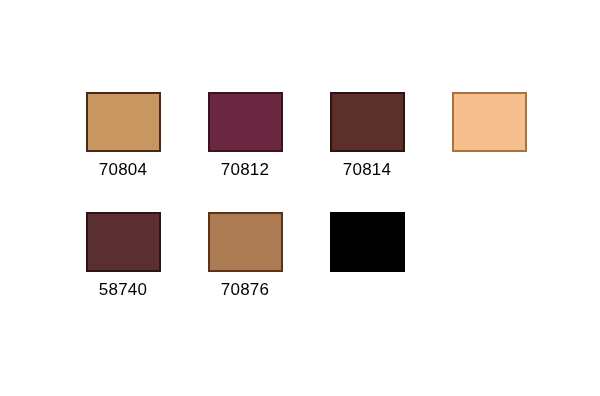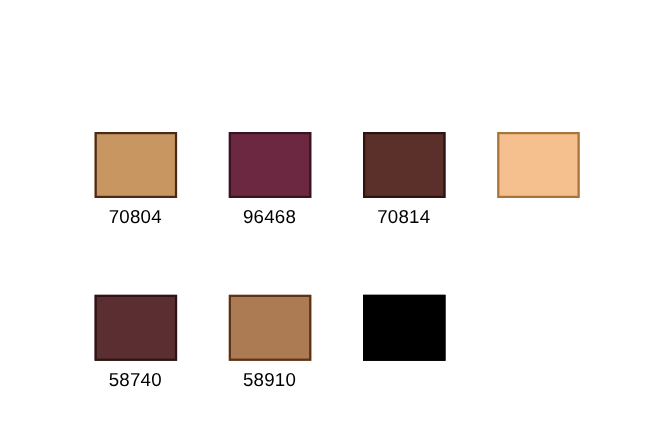--- a/index.html
+++ b/index.html
@@ -30,21 +30,20 @@
     flex-wrap: wrap;
   }
 
   .swatch-cell {
     width: 122px;
     height: 120px;
     display: flex;
     flex-direction: column;
     align-items: center;
     box-sizing: border-box;
-    margin-top: 28px;
   }
 
   .swatch-chip {
     width: 75px;
     height: 60px;
     box-sizing: border-box;
     border-style: solid;
     border-width: 2px;
     flex: 0 0 auto;
   }
@@ -64,34 +63,34 @@
 <body style="background-color: rgb(255, 255, 255);">
 
 <div id="swatch-board">
   <div class="swatch-grid">
       <div class="swatch-cell">
         <div class="swatch-chip" style="background-color: rgb(200, 150, 97); border-color: rgb(74, 42, 23);"></div>
         <div class="swatch-label">70804</div>
       </div>
       <div class="swatch-cell">
         <div class="swatch-chip" style="background-color: rgb(107, 40, 64); border-color: rgb(58, 19, 34);"></div>
-        <div class="swatch-label">96468</div>
+        <div class="swatch-label">70812</div>
       </div>
       <div class="swatch-cell">
         <div class="swatch-chip" style="background-color: rgb(92, 48, 42); border-color: rgb(46, 20, 16);"></div>
         <div class="swatch-label">70814</div>
       </div>
       <div class="swatch-cell">
         <div class="swatch-chip" style="background-color: rgb(245, 192, 142); border-color: rgb(169, 116, 60);"></div>
       </div>
       <div class="swatch-cell">
         <div class="swatch-chip" style="background-color: rgb(91, 47, 49); border-color: rgb(46, 20, 22);"></div>
         <div class="swatch-label">58740</div>
       </div>
       <div class="swatch-cell">
         <div class="swatch-chip" style="background-color: rgb(172, 123, 84); border-color: rgb(90, 51, 24);"></div>
-        <div class="swatch-label">58910</div>
+        <div class="swatch-label">70876</div>
       </div>
       <div class="swatch-cell">
         <div class="swatch-chip" style="background-color: rgb(0, 0, 0); border-color: rgb(0, 0, 0);"></div>
       </div>
     </div>
 </div>
 
 </body></html>

